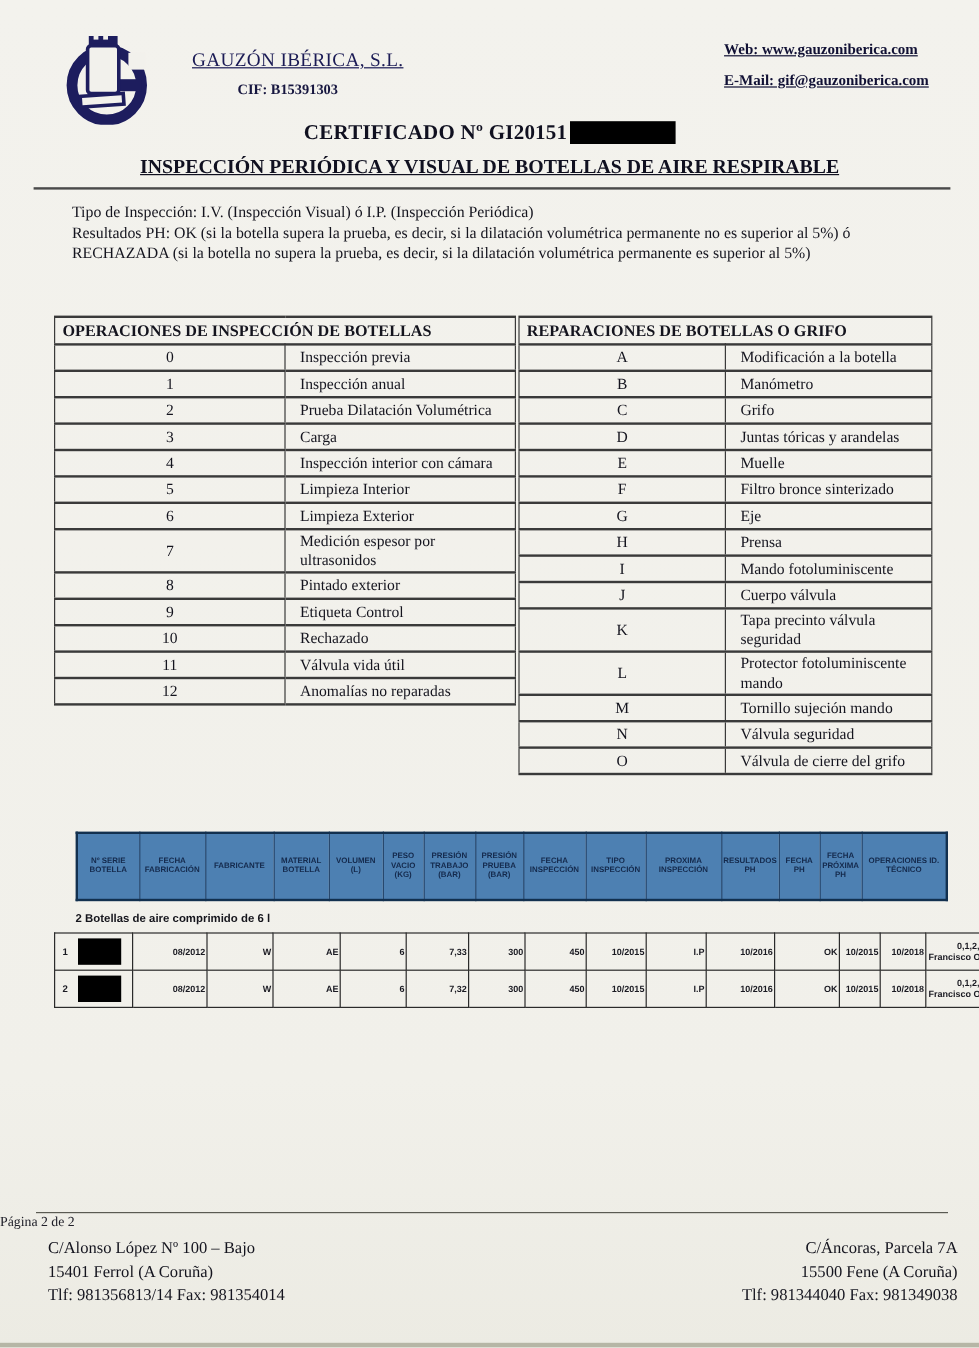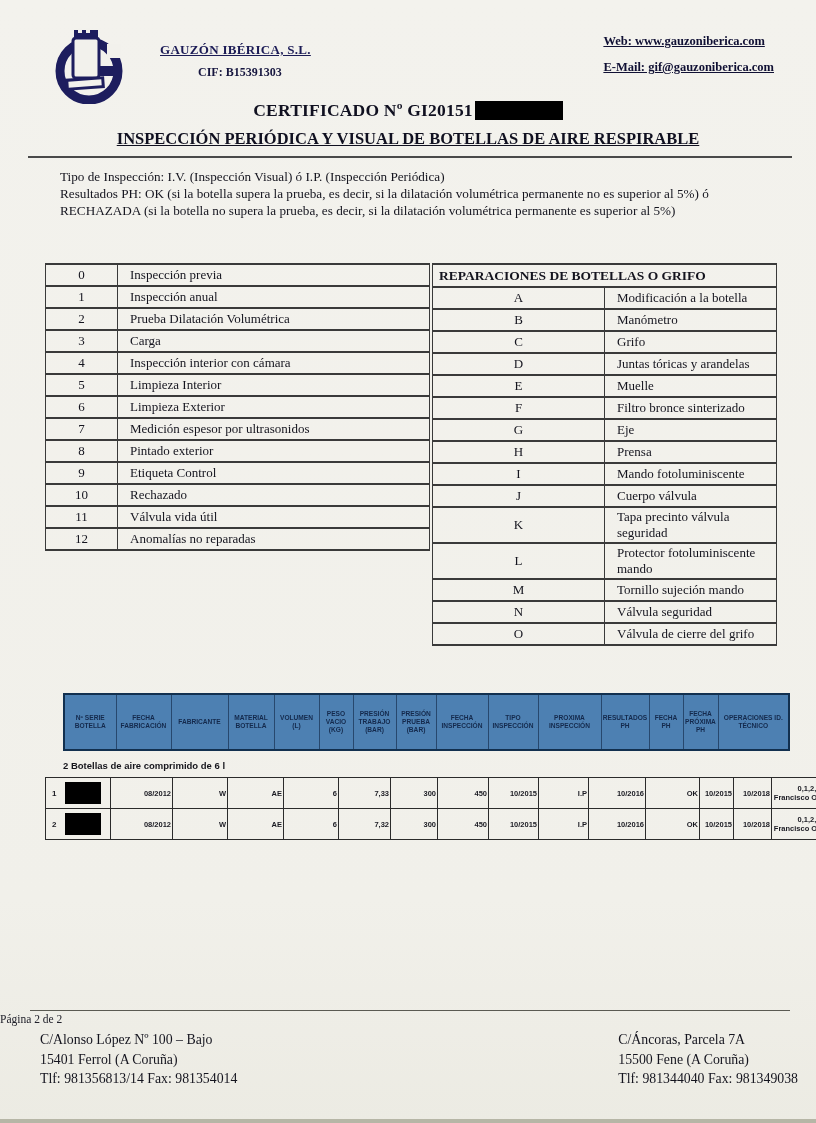--- a/index.html
+++ b/index.html
@@ -15,21 +15,21 @@
     position:relative;width:816px;height:1123px;
     background:linear-gradient(180deg,#f3f2ed 0%,#f1f0ea 80%,#ecebe3 100%);
     font-family:"Liberation Serif", serif;color:var(--body-ink);
   }
   .scan-edge{position:absolute;left:0;right:0;bottom:0;height:4px;background:#b6b6a6;}
 
   
   .header{position:absolute;top:26px;left:45px;right:30px;height:80px;}
   .logo{position:absolute;left:0;top:0;}
   .company{position:absolute;left:115px;top:16px;color:var(--ink);}
-  .company-name{font-size:13px;font-weight:bold;text-decoration:underline;letter-spacing:.3px;}
+  .company-name{font-size:16px;font-weight:normal;text-decoration:underline;letter-spacing:.3px;}
   .company-cif{font-size:12px;font-weight:bold;margin-top:7px;margin-left:38px;color:#16163f;}
   .contact{position:absolute;right:12px;top:8px;color:#101034;}
   .contact-line{font-size:12.5px;font-weight:bold;text-decoration:underline;margin-bottom:11px;}
 
   
   .cert-title{position:absolute;top:100px;left:0;width:100%;text-align:center;
     font-size:17.5px;font-weight:bold;color:#101020;letter-spacing:.2px;}
   .redaction{display:inline-block;background:#000;}
   .redaction.title-box{width:88px;height:19px;vertical-align:-4px;margin-left:2px;}
   .doc-subtitle{position:absolute;top:129px;left:0;width:100%;text-align:center;
@@ -70,21 +70,21 @@
   .insp-data td.serial-cell{text-align:left;}
   .serial-cell .num{display:inline-block;margin-left:5px;vertical-align:middle;font-size:8px;}
   .serial-cell .redaction{width:36px;height:22px;margin-left:9px;vertical-align:middle;}
   .two-line div{line-height:9px;}
 
   
   .footer-rule{position:absolute;top:1010px;left:30px;right:26px;border-top:1.5px solid #5a5a52;}
   .page-num{position:absolute;top:1013px;left:0;width:100%;text-align:left;font-size:11.5px;color:#20202a;}
   .addr{font-size:13.8px;line-height:19.5px;color:#14141e;}
   .addr-left{position:absolute;top:1030px;left:40px;text-align:left;}
-  .addr-right{position:absolute;top:1030px;right:18px;text-align:left;}
+  .addr-right{position:absolute;top:1030px;right:18px;text-align:right;}
 </style>
 </head>
 <body>
 
 <div class="sheet">
 
   <div class="header">
     <svg class="logo" width="98" height="78" viewBox="0 0 98 78">
       <circle cx="44" cy="45" r="29" fill="none" stroke="#1d1d5e" stroke-width="9"></circle>
       <rect x="46" y="40" width="27" height="10" fill="#1d1d5e"></rect>
@@ -115,20 +115,23 @@
 
   <div class="intro">
     <div>Tipo de Inspección: I.V. (Inspección Visual) ó I.P. (Inspección Periódica)</div>
     <div>Resultados PH: OK (si la botella supera la prueba, es decir, si la dilatación volumétrica permanente no es superior al 5%) ó</div>
     <div>RECHAZADA (si la botella no supera la prueba, es decir, si la dilatación volumétrica permanente es superior al 5%)</div>
   </div>
 
   <div class="code-table-wrap ops">
     <table class="code-table">
       <tbody id="ops-body">
+        <tr class="tbl-title">
+          <td colspan="2">OPERACIONES DE INSPECCIÓN DE BOTELLAS</td>
+        </tr>
       <tr>
             <td class="code">0</td>
             <td class="desc">Inspección previa</td>
           </tr>
           <tr>
             <td class="code">1</td>
             <td class="desc">Inspección anual</td>
           </tr>
           <tr>
             <td class="code">2</td>

